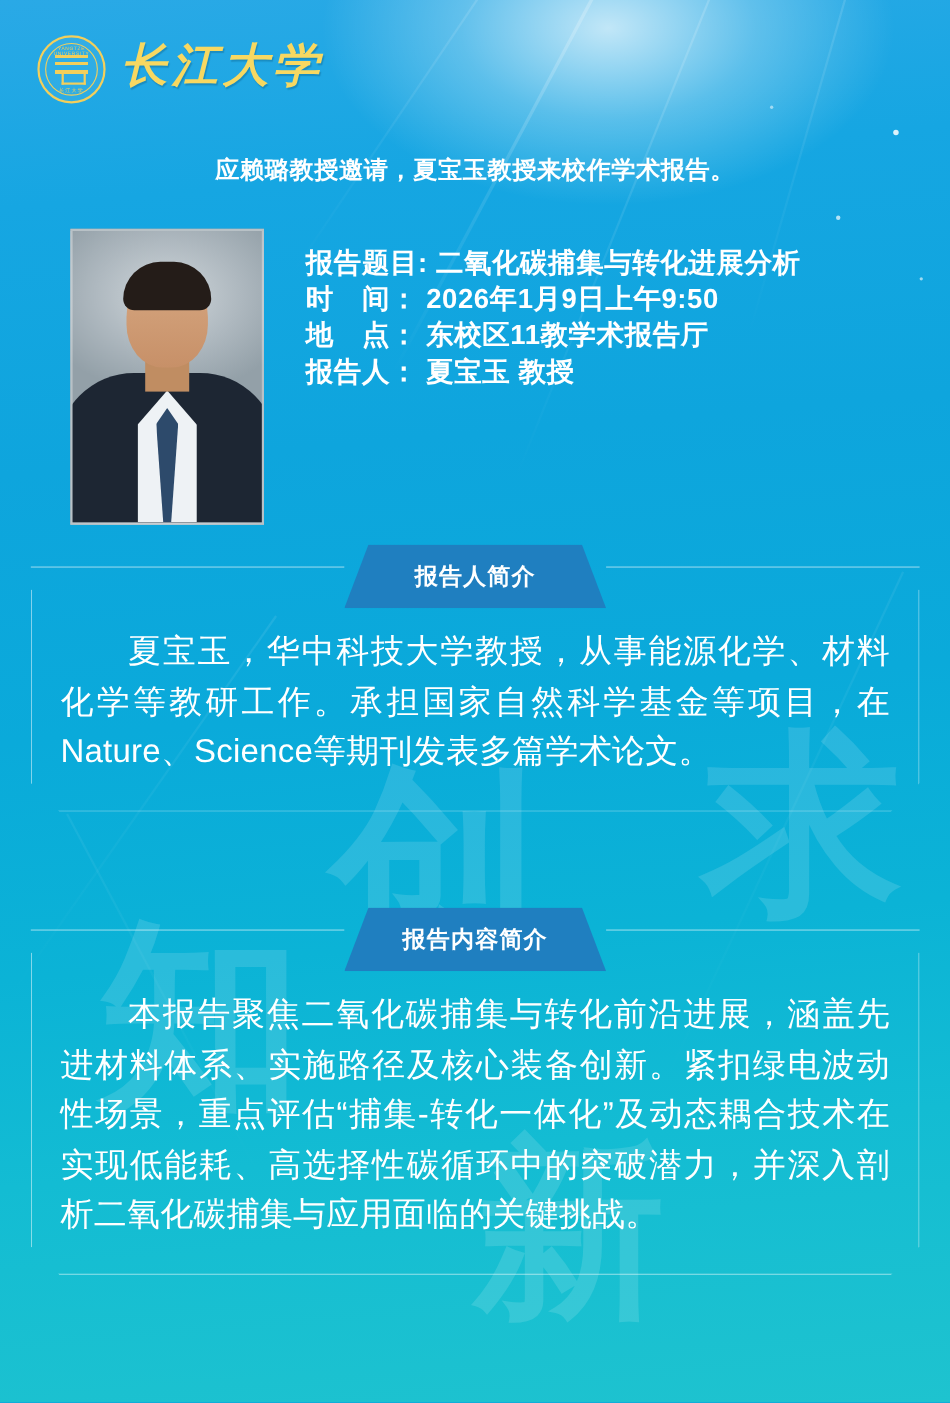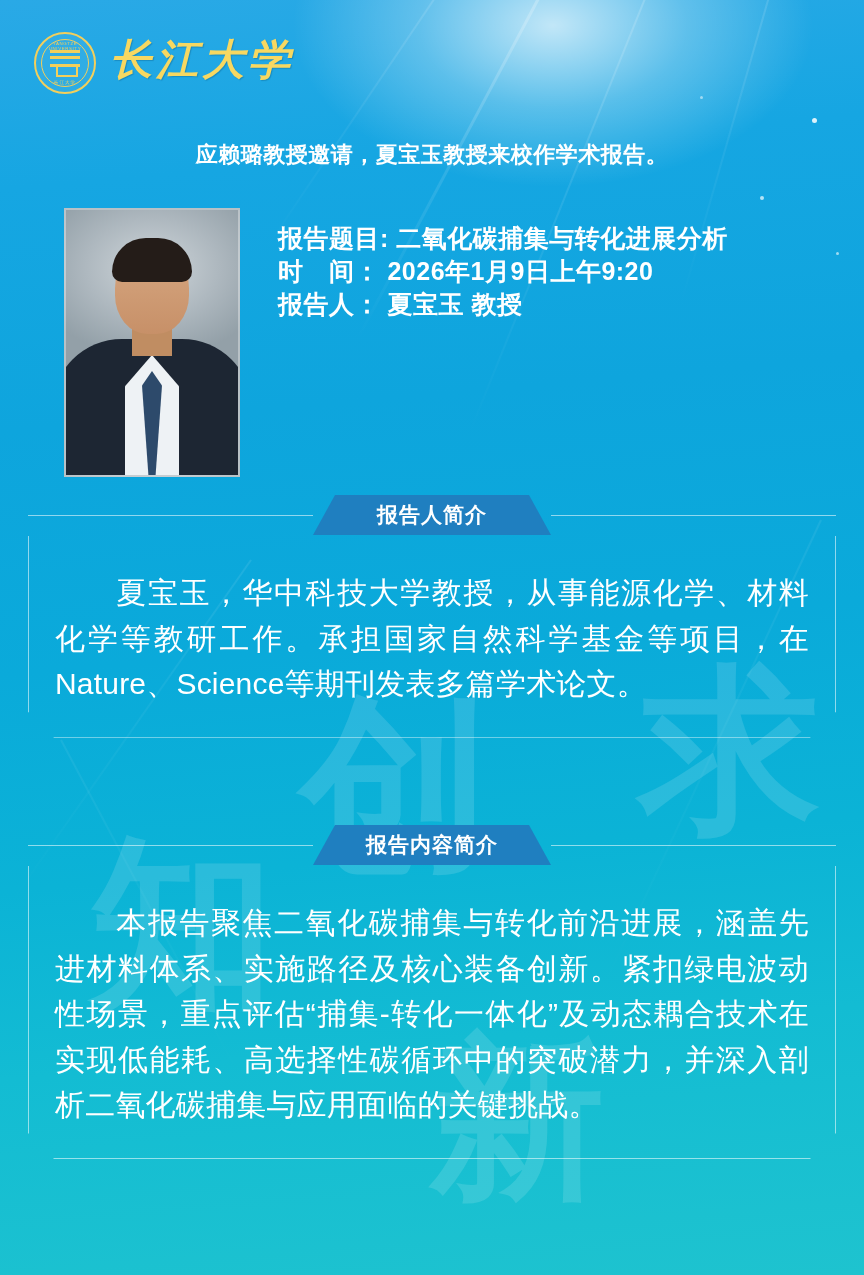--- a/index.html
+++ b/index.html
@@ -226,21 +226,21 @@
 
   
   .section {
     position: absolute;
     left: 28px;
     width: 808px;
   }
   .sec-tab {
     position: relative;
     width: 238px;
-    height: 40px;
+    height: 58px;
     margin: 0 auto;
     background: #1f7fc0;
     color: #fff;
     font-size: 21px;
     font-weight: bold;
     display: flex;
     align-items: center;
     justify-content: center;
     clip-path: polygon(22px 0, 216px 0, 238px 100%, 0 100%);
     z-index: 3;
@@ -322,21 +322,25 @@
       <div class="head"></div>
       <div class="hair"></div>
     </div>
     <div class="info-list">
       <div class="info-line">
         <span class="lbl">报告题目:</span>
         <span class="val">二氧化碳捕集与转化进展分析</span>
       </div>
       <div class="info-line">
         <span class="lbl">时　间：</span>
-        <span class="val">2026年1月9日上午9:20</span>
+        <span class="val">2026年1月9日上午9:50</span>
+      </div>
+      <div class="info-line">
+        <span class="lbl">地　点：</span>
+        <span class="val">东校区11教学术报告厅</span>
       </div>
       <div class="info-line">
         <span class="lbl">报告人：</span>
         <span class="val">夏宝玉 教授</span>
       </div>
     </div>
   </div>
 
   <div class="section" id="sec-speaker">
     <div class="sec-tab-wrap">

